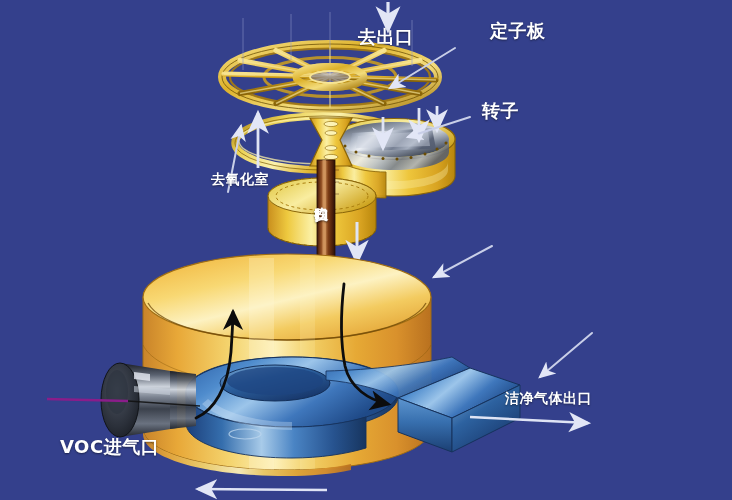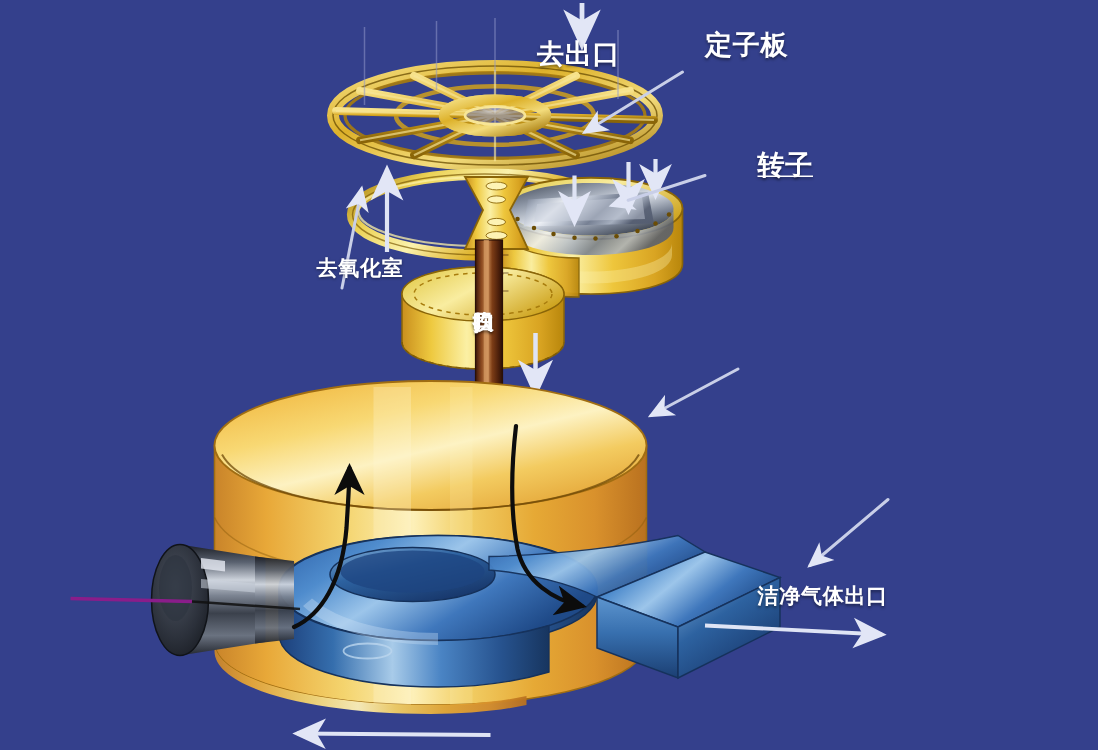--- a/index.html
+++ b/index.html
@@ -412,24 +412,25 @@
       <line x1="455" y1="48" x2="390" y2="88" marker-end="url(#mWhite)"></line>
       <line x1="470" y1="117" x2="408" y2="137" marker-end="url(#mWhite)"></line>
       <line x1="228" y1="192" x2="241" y2="126" marker-end="url(#mWhite)"></line>
       <line x1="492" y1="246" x2="434" y2="277" marker-end="url(#mWhite)"></line>
       <line x1="592" y1="333" x2="540" y2="377" marker-end="url(#mWhite)"></line>
     </g>
   </svg>
 
   <div class="lbl lbl-18" style="left:358px; top:28px;">去出口</div>
 
-  <div class="lbl lbl-18" style="left:470px; top:22px;">定子板</div>
-
-  <div class="lbl lbl-18" style="left:505px; top:102px;text-decoration:underline;">转子</div>
+  <div class="lbl lbl-18" style="left:490px; top:22px;font-family:Liberation Serif, serif;">定子板</div>
+
+  <div class="lbl lbl-18" style="left:482px; top:102px;">转子</div>
 
   <div class="lbl lbl-17" style="left:211px; top:172px;">去氧化室</div>
 
   <div class="lbl lbl-17 lbl-vert" style="left:314px; top:196px;">吹扫口</div>
 
   <div class="lbl lbl-17" style="left:505px; top:392px;font-family:Liberation Mono, monospace;">洁净气体出口</div>
 
+  <div class="lbl lbl-18" style="left:60px; top:438px;">VOC进气口</div>
 
 </div>
 
 </body></html>

